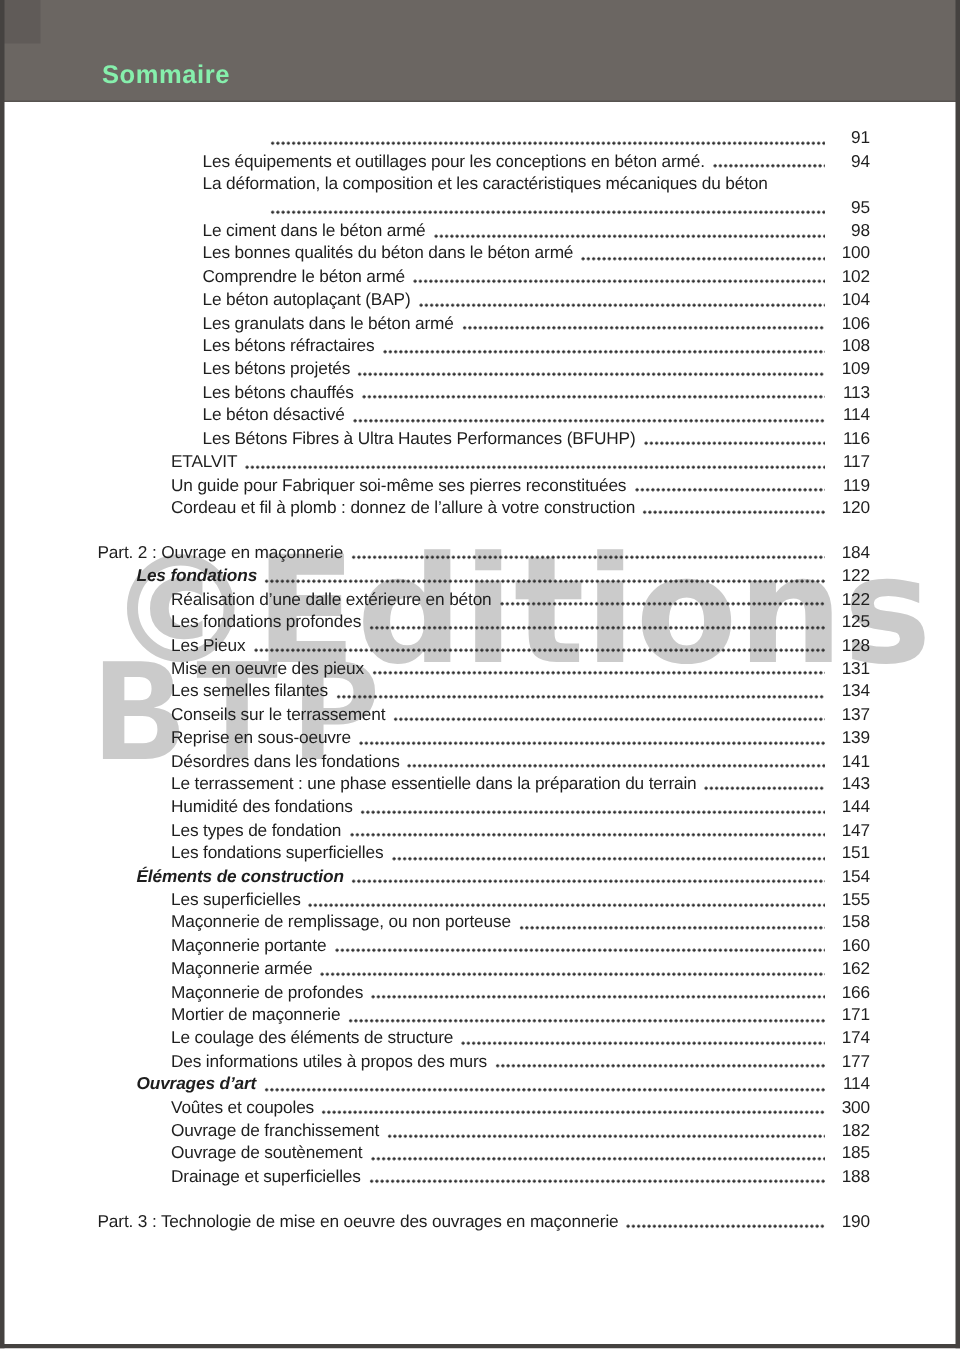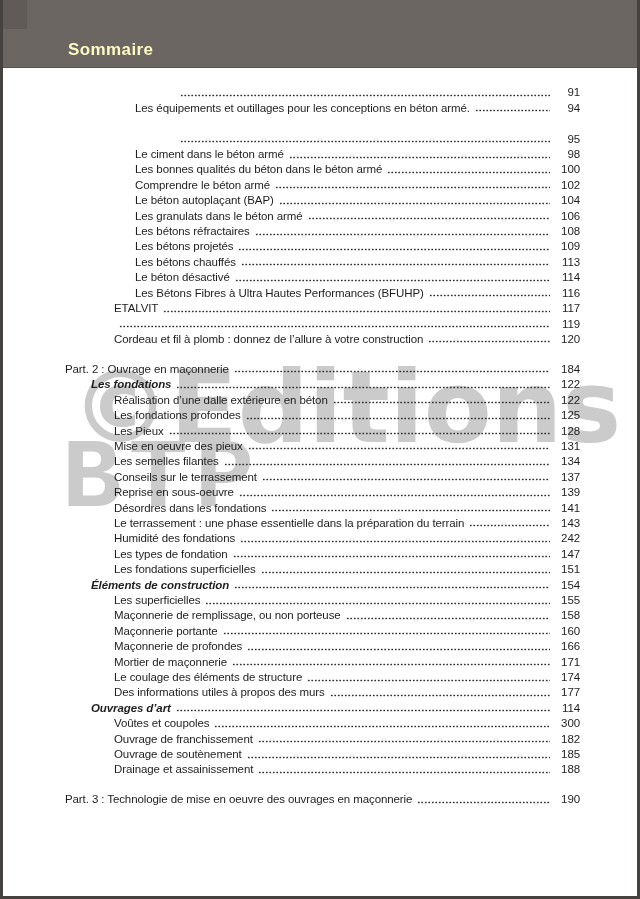--- a/index.html
+++ b/index.html
@@ -17,21 +17,21 @@
     pointer-events:none;z-index:6;
   }
   
   .header{
     position:absolute;top:0;left:0;right:0;height:67px;
     background:#6b6662;border-bottom:1px solid #575350;z-index:2;
   }
   .header .title{
     position:absolute;left:68px;top:41px;margin:0;
     font-size:17px;font-weight:bold;line-height:1;
-    letter-spacing:0.4px;color:#fef9c3;text-align:center;
+    letter-spacing:0.4px;color:#86efac;text-align:center;
   }
   .corner-shade{
     position:absolute;top:0;left:0;width:27px;height:29px;
     background:rgba(0,0,0,0.10);z-index:3;
   }
   
   .wm{
     position:absolute;z-index:0;white-space:nowrap;
     font-family:"DejaVu Sans", sans-serif;font-weight:bold;
     font-size:99px;line-height:1;color:#cbcbcb;
@@ -78,20 +78,21 @@
     <span class="t"></span>
     <span class="leader"></span>
     <span class="pg">91</span>
   </div>
     <div class="row lvl-subsub">
     <span class="t">Les équipements et outillages pour les conceptions en béton armé.</span>
     <span class="leader"></span>
     <span class="pg">94</span>
   </div>
     <div class="row lvl-subsub noleader">
+    <span class="t">La déformation, la composition et les caractéristiques mécaniques du béton</span>
     <span class="leader"></span>
     <span class="pg"></span>
   </div>
     <div class="row lvl-cont">
     <span class="t"></span>
     <span class="leader"></span>
     <span class="pg">95</span>
   </div>
     <div class="row lvl-subsub">
     <span class="t">Le ciment dans le béton armé</span>
@@ -142,20 +143,21 @@
     <span class="t">Les Bétons Fibres à Ultra Hautes Performances (BFUHP)</span>
     <span class="leader"></span>
     <span class="pg">116</span>
   </div>
     <div class="row lvl-sub">
     <span class="t">ETALVIT</span>
     <span class="leader"></span>
     <span class="pg">117</span>
   </div>
     <div class="row lvl-sub">
+    <span class="t">Un guide pour Fabriquer soi-même ses pierres reconstituées</span>
     <span class="leader"></span>
     <span class="pg">119</span>
   </div>
     <div class="row lvl-sub">
     <span class="t">Cordeau et fil à plomb : donnez de l’allure à votre construction</span>
     <span class="leader"></span>
     <span class="pg">120</span>
   </div>
     <div class="row lvl-part gap">
     <span class="t">Part. 2 : Ouvrage en maçonnerie</span>
@@ -208,21 +210,21 @@
     <span class="pg">141</span>
   </div>
     <div class="row lvl-sub">
     <span class="t">Le terrassement : une phase essentielle dans la préparation du terrain</span>
     <span class="leader"></span>
     <span class="pg">143</span>
   </div>
     <div class="row lvl-sub">
     <span class="t">Humidité des fondations</span>
     <span class="leader"></span>
-    <span class="pg">242</span>
+    <span class="pg">144</span>
   </div>
     <div class="row lvl-sub">
     <span class="t">Les types de fondation</span>
     <span class="leader"></span>
     <span class="pg">147</span>
   </div>
     <div class="row lvl-sub">
     <span class="t">Les fondations superficielles</span>
     <span class="leader"></span>
     <span class="pg">151</span>
@@ -241,20 +243,25 @@
     <span class="t">Maçonnerie de remplissage, ou non porteuse</span>
     <span class="leader"></span>
     <span class="pg">158</span>
   </div>
     <div class="row lvl-sub">
     <span class="t">Maçonnerie portante</span>
     <span class="leader"></span>
     <span class="pg">160</span>
   </div>
     <div class="row lvl-sub">
+    <span class="t">Maçonnerie armée</span>
+    <span class="leader"></span>
+    <span class="pg">162</span>
+  </div>
+    <div class="row lvl-sub">
     <span class="t">Maçonnerie de profondes</span>
     <span class="leader"></span>
     <span class="pg">166</span>
   </div>
     <div class="row lvl-sub">
     <span class="t">Mortier de maçonnerie</span>
     <span class="leader"></span>
     <span class="pg">171</span>
   </div>
     <div class="row lvl-sub">
@@ -281,21 +288,21 @@
     <span class="t">Ouvrage de franchissement</span>
     <span class="leader"></span>
     <span class="pg">182</span>
   </div>
     <div class="row lvl-sub">
     <span class="t">Ouvrage de soutènement</span>
     <span class="leader"></span>
     <span class="pg">185</span>
   </div>
     <div class="row lvl-sub">
-    <span class="t">Drainage et assainissement</span>
+    <span class="t">Drainage et superficielles</span>
     <span class="leader"></span>
     <span class="pg">188</span>
   </div>
     <div class="row lvl-part gap">
     <span class="t">Part. 3 : Technologie de mise en oeuvre des ouvrages en maçonnerie</span>
     <span class="leader"></span>
     <span class="pg">190</span>
   </div>
   </div>
 

